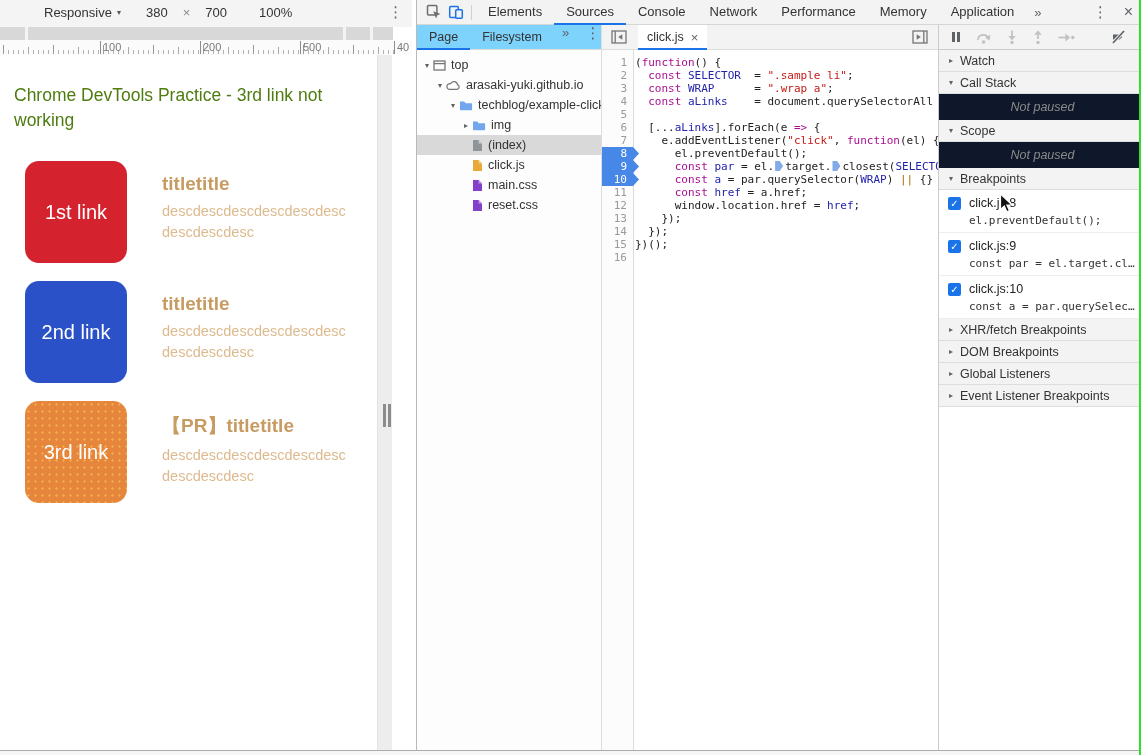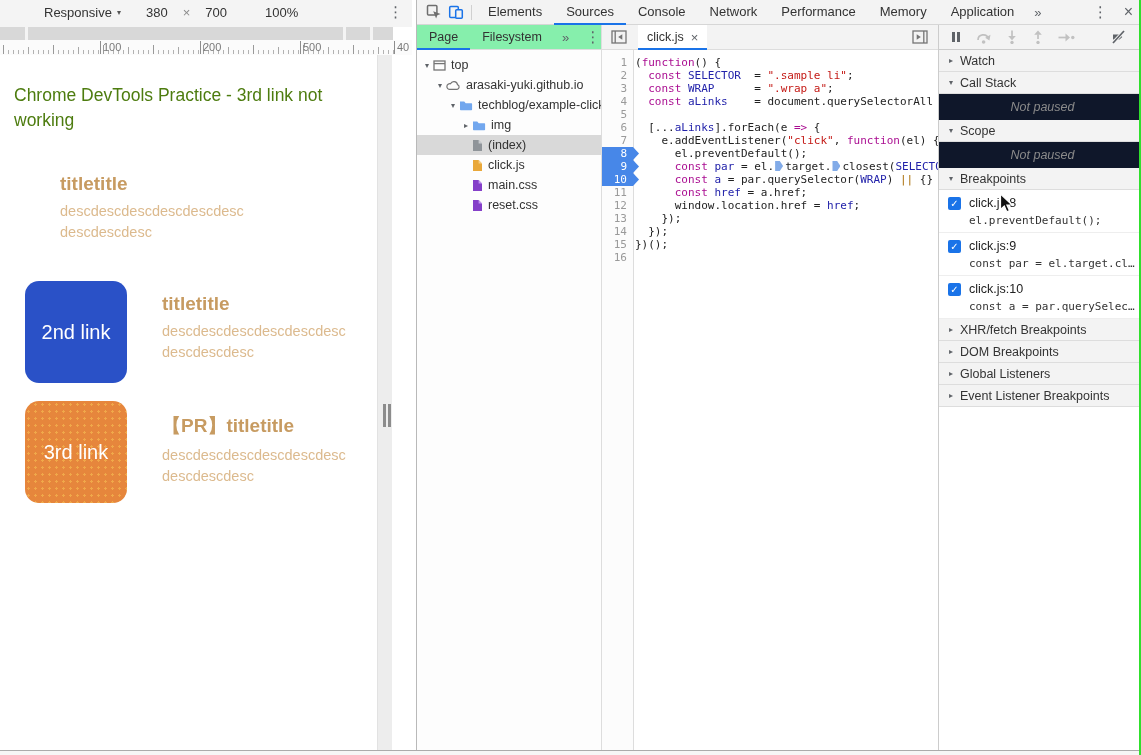--- a/index.html
+++ b/index.html
@@ -39,21 +39,21 @@
   .devtools { position:absolute; left:416px; top:0; width:729px; height:755px; background:#fff; border-left:1px solid #b9b9b9; }
   .main-tabbar { position:absolute; left:0; top:0; width:729px; height:25px; background:#f3f3f3; border-bottom:1px solid #d6d6d6; display:flex; align-items:center; font-size:13px; color:#333; }
   .tb-icon { display:flex; align-items:center; justify-content:center; width:22px; height:20px; }
   .vsep { width:1px; height:15px; background:#d0d0d0; margin:0 4px; }
   .main-tab { height:25px; line-height:24px; padding:0 12px; position:relative; white-space:nowrap; }
   .main-tab.active::after { content:""; position:absolute; left:0; right:0; bottom:0; height:2px; background:#1a73e8; }
   .overflow-glyph { padding:0 8px; color:#5f6368; font-size:13px; }
   .flex-spacer { flex:1; }
   .close-x { font-size:16px; color:#5f6368; padding:0 13px 0 10px; }
 
-  .row2-nav { position:absolute; left:0; top:25px; width:185px; height:25px; background:#86efac; border-bottom:1px solid #ddd; border-right:1px solid #ddd; display:flex; align-items:center; font-size:12.5px; color:#333; }
+  .row2-nav { position:absolute; left:0; top:25px; width:185px; height:25px; background:#7dd3fc; border-bottom:1px solid #ddd; border-right:1px solid #ddd; display:flex; font-size:12.5px; color:#333; }
   .nav-tab { height:25px; line-height:24px; padding:0 12px; position:relative; }
   .nav-tab.active::after { content:""; position:absolute; left:0; right:0; bottom:0; height:2px; background:#1a73e8; }
   .row2-ed { position:absolute; left:185px; top:25px; width:336px; height:25px; background:#f3f3f3; border-bottom:1px solid #ddd; display:flex; align-items:center; }
   .file-tab { margin-left:8px; height:25px; background:#fff; display:flex; align-items:center; gap:7px; padding:0 9px; font-size:12.5px; color:#333; position:relative; }
   .file-tab::after { content:""; position:absolute; left:0; right:0; bottom:0; height:2px; background:#1a73e8; }
   .file-tab .tab-x { color:#5f6368; font-size:13px; }
   .row2-dbg { position:absolute; left:521px; top:25px; width:208px; height:25px; background:#f3f3f3; border-bottom:1px solid #ccc; border-left:1px solid #ccc; display:flex; align-items:center; padding-left:11px; gap:14px; }
   .dbg-btn { display:flex; align-items:center; }
 
   .navigator { position:absolute; left:0; top:50px; width:185px; height:705px; background:#fdfdfd; border-right:1px solid #ddd; overflow:hidden; padding-top:5px; }
@@ -97,21 +97,21 @@
     <div class="device-toolbar">
       <div class="dt-item" style="left:44px;">
         <span>Responsive</span>
         <span class="caret">▾</span>
       </div>
       <div class="dt-item" style="left:146px;">
         <span>380</span>
         <span class="dim-times">×</span>
         <span>700</span>
       </div>
-      <div class="dt-item" style="left:265px;flex-direction:column;">
+      <div class="dt-item" style="left:259px;flex-direction:column;">
         <span>100%</span>
         <span class="caret">▾</span>
       </div>
       <div class="dt-item kebab" style="left:388px; top:4px;">⋮</div>
     </div>
 
     <div class="media-bar">
       <span class="media-notch" style="left:25px;"></span>
       <span class="media-notch" style="left:343px;"></span>
       <span class="media-notch" style="left:370px;"></span>
@@ -126,20 +126,21 @@
           <span class="ruler-label" style="left: 200px;">200</span>
           <span class="ruler-label" style="left: 300px;">500</span>
           <span class="ruler-label" style="left: 394px;">40</span>
         </div>
     </div>
 
     <div class="page">
       <div class="page-heading">Chrome DevTools Practice - 3rd link not working</div>
       <div id="items">
           <div class="link-item" style="top: 106px;">
+            <div class="link-badge" style="background: rgb(212, 35, 47);">1st link</div>
             <div class="link-text">
               <div class="link-title" style="color: rgb(199, 155, 97);">titletitle</div>
               <div class="link-desc" style="color: rgb(220, 186, 142);">descdescdescdescdescdesc
 descdescdesc</div>
             </div>
           </div>
           <div class="link-item" style="top: 226px;">
             <div class="link-badge" style="background: rgb(42, 81, 199);">2nd link</div>
             <div class="link-text">
               <div class="link-title" style="color: rgb(199, 155, 97);">titletitle</div>

